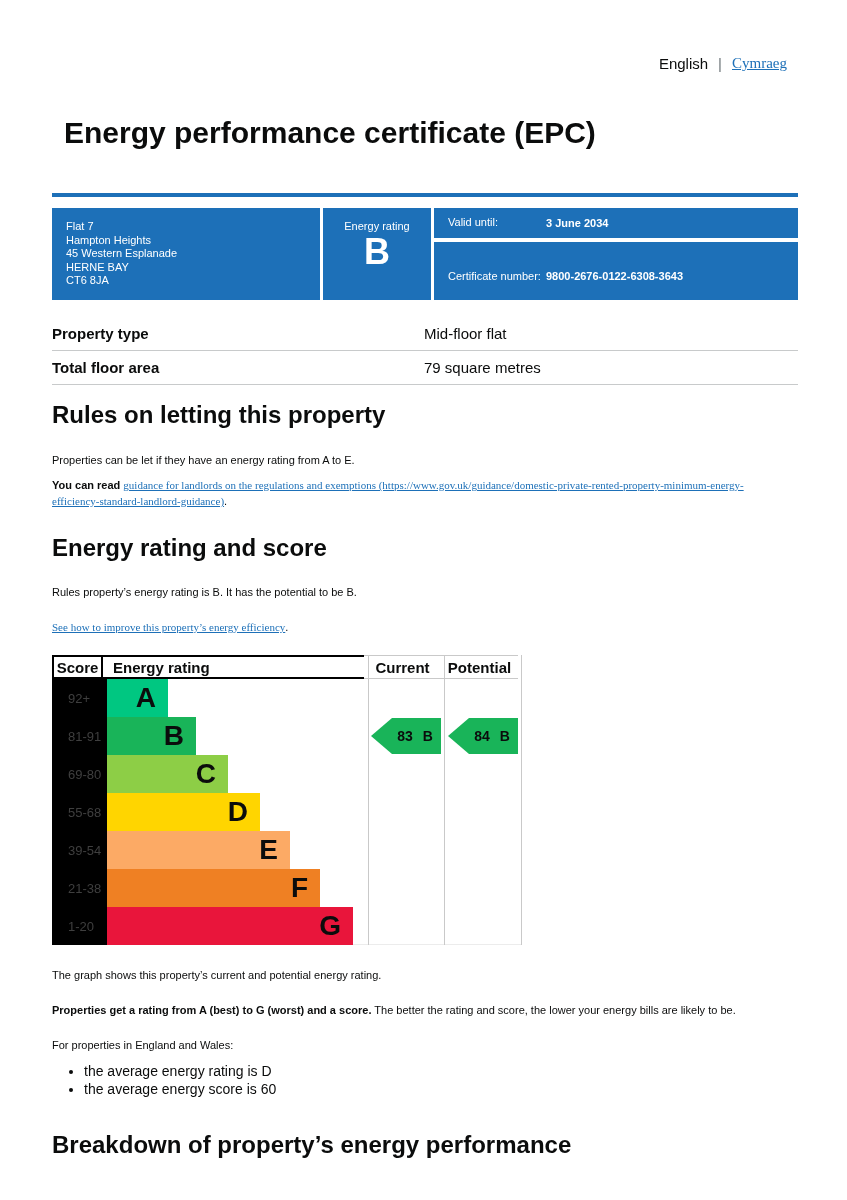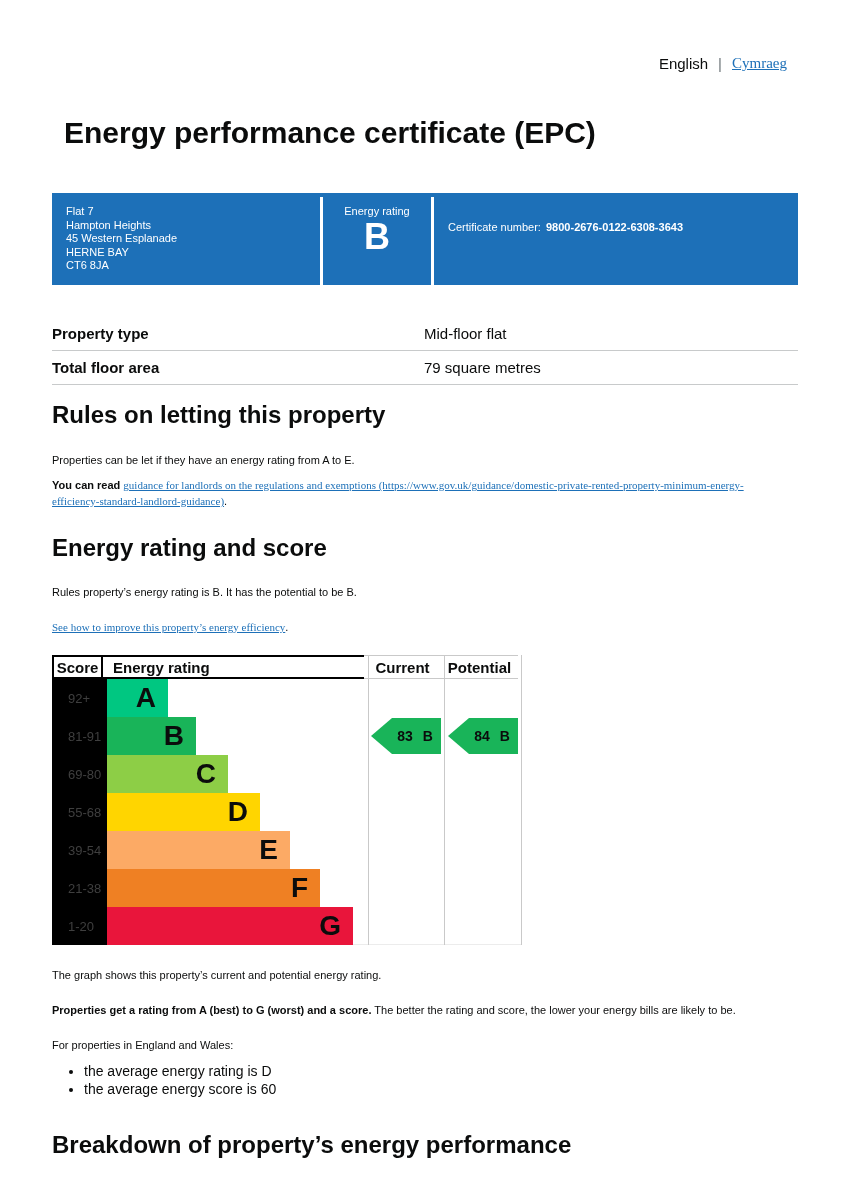--- a/index.html
+++ b/index.html
@@ -45,21 +45,21 @@
     top: 193px;
     width: 746px;
     height: 4px;
     background: #1d70b8;
   }
 
   
   .summary {
     position: absolute;
     left: 52px;
-    top: 193px;
+    top: 208px;
     width: 746px;
     height: 92px;
     display: flex;
     gap: 3px;
   }
   .summary .box { background: #1d70b8; color: #fff; }
   .box-address {
     width: 268px;
     padding: 12px 14px;
     font-size: 11px;
@@ -231,20 +231,24 @@
       <div>Hampton Heights</div>
       <div>45 Western Esplanade</div>
       <div>HERNE BAY</div>
       <div>CT6 8JA</div>
     </div>
     <div class="box box-rating">
       <span class="lbl">Energy rating</span>
       <span class="big">B</span>
     </div>
     <div class="box-right">
+      <div class="row centered">
+        <span class="k">Valid until:</span>
+        <span class="v">3 June 2034</span>
+      </div>
       <div class="row topped">
         <span class="k">Certificate number:</span>
         <span class="v">9800-2676-0122-6308-3643</span>
       </div>
     </div>
   </div>
 
   <div class="prop-table">
     <div class="prop-row">
       <span class="pk">Property type</span>

